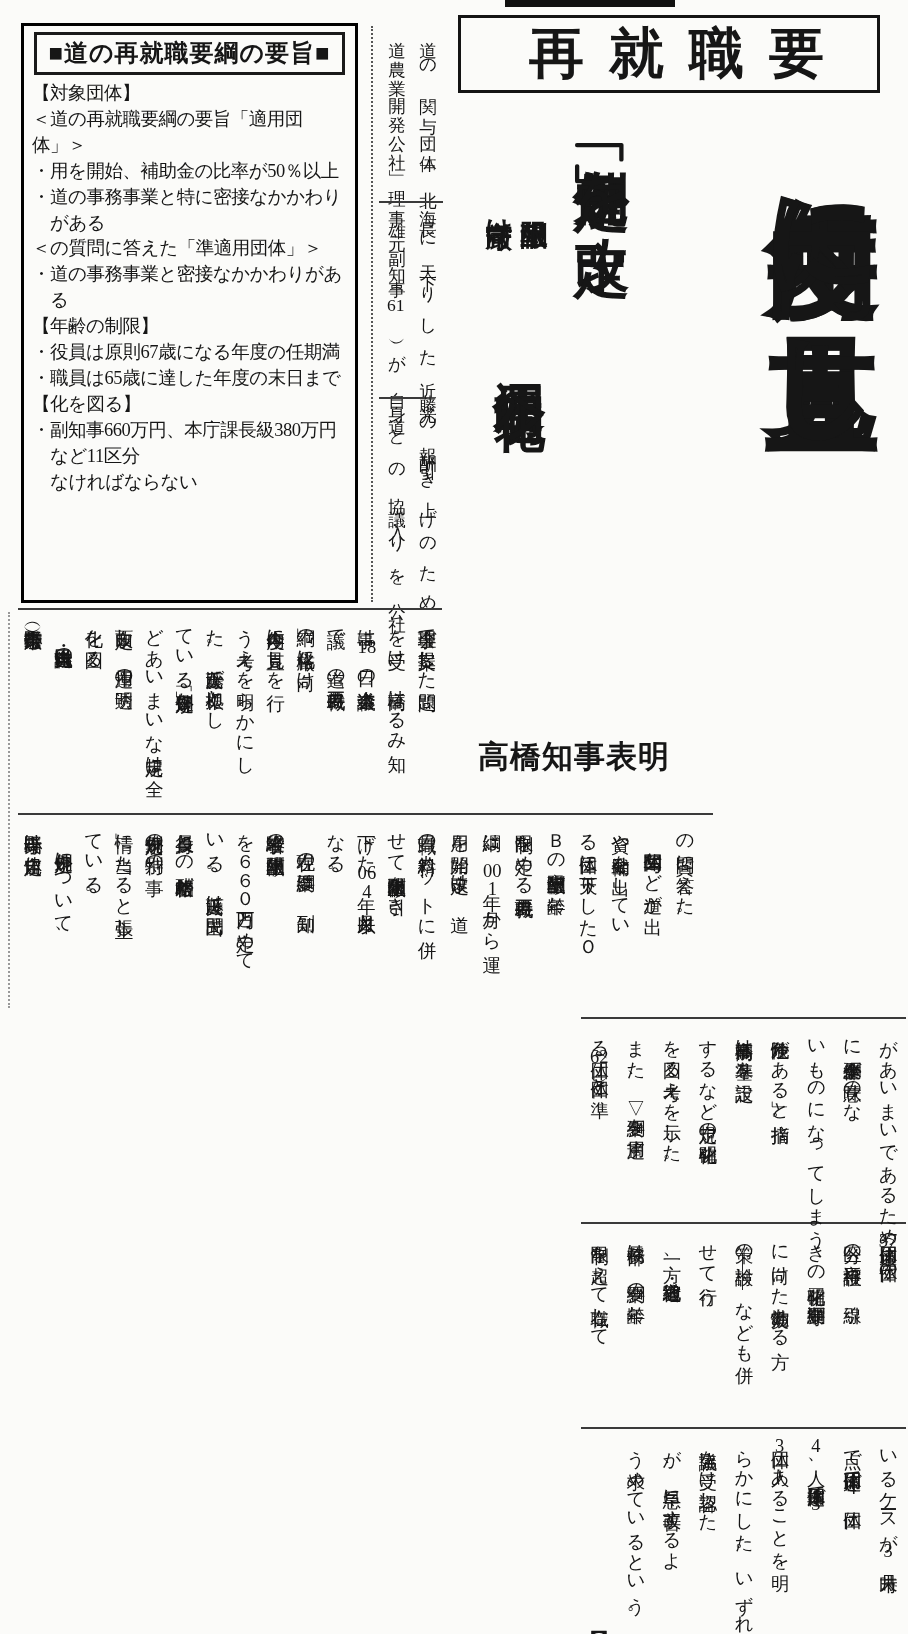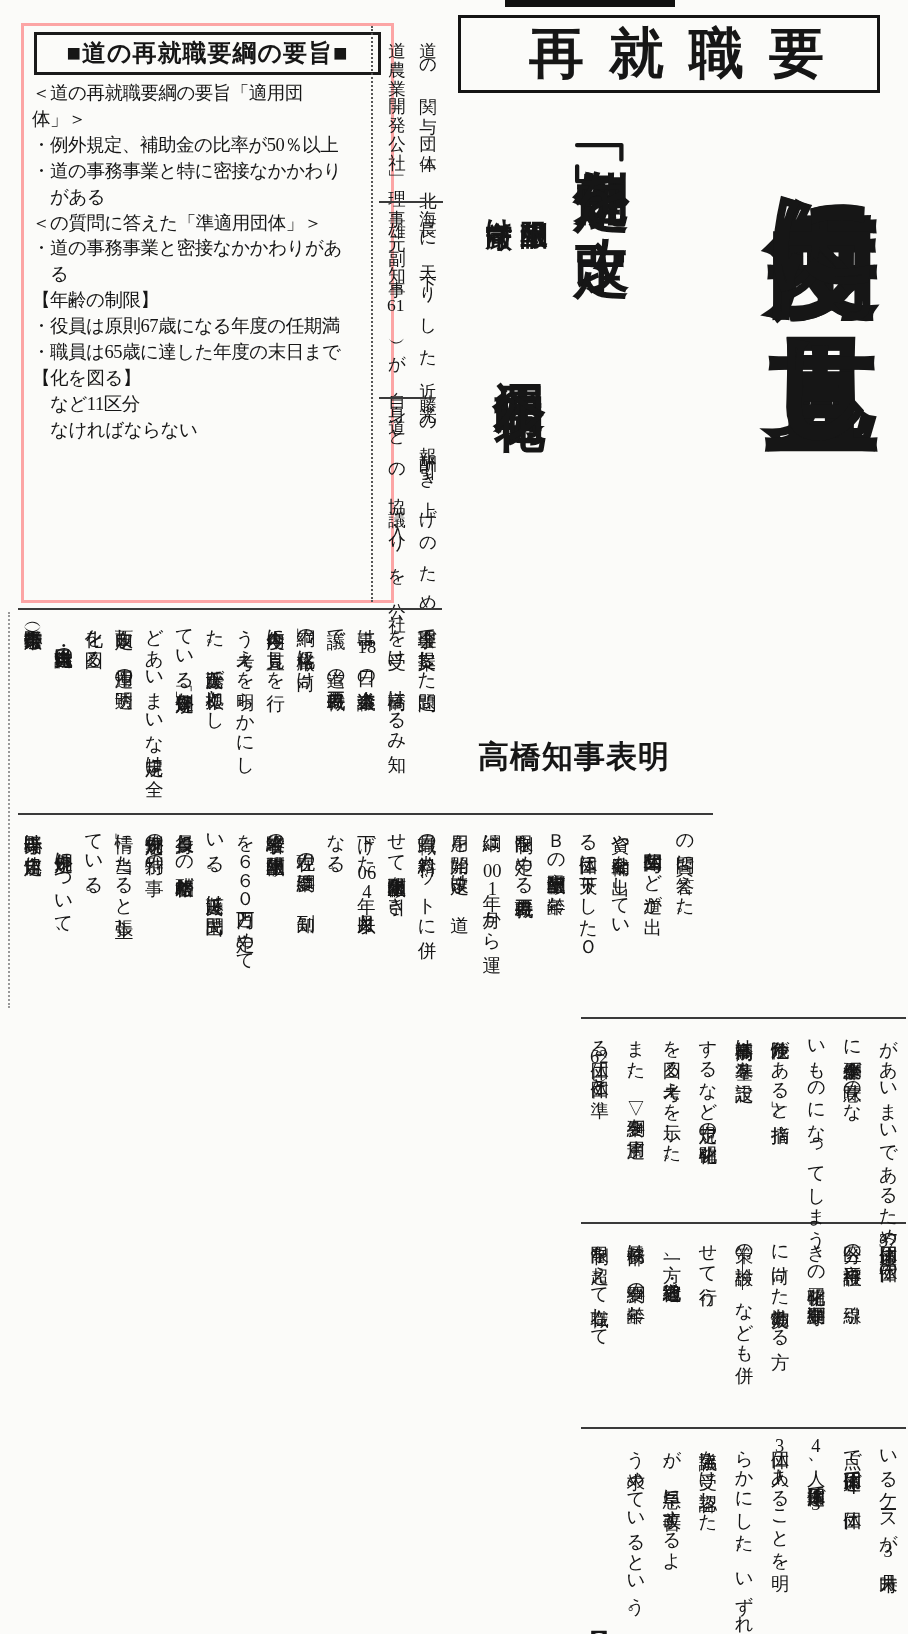--- a/index.html
+++ b/index.html
@@ -10,21 +10,21 @@
   .abs{position:absolute;}
   .rule{position:absolute;height:2px;background:#3a3a3a;}
   .vband{position:absolute;writing-mode:vertical-rl;text-orientation:mixed;}
   .vband .col{white-space:nowrap;}
   .tcy{text-combine-upright:all;}
 
   
   #top-fragment{left:505px;top:0;width:170px;height:7px;background:#111;}
 
   
-  #summary-box{left:21px;top:23px;width:373px;height:580px;border:3px solid #fca5a5;
+  #summary-box{left:21px;top:23px;width:337px;height:580px;border:3px solid #000000;
                padding:5px 8px 0 8px;box-sizing:border-box;}
   #summary-title-box{border:3px solid #1a1a1a;margin:1px 2px 6px 2px;text-align:center;
                font-size:24px;font-weight:800;letter-spacing:1px;padding:2px 0 3px 0;}
   #summary-lines .sline{font-size:18.5px;line-height:25.9px;white-space:nowrap;letter-spacing:-0.5px;}
 
   
   #dotted-sep1{left:371px;top:26px;height:576px;width:0;border-left:2px dotted #555;}
   #dotted-sep2{left:8px;top:612px;height:396px;width:0;border-left:2px dotted #999;}
 
   
@@ -73,32 +73,34 @@
 </head>
 <body>
 
 <div id="page">
 
   <div class="abs" id="top-fragment"></div>
 
   <div class="abs gothic" id="summary-box">
     <div id="summary-title-box" class="gothic">■道の再就職要綱の要旨■</div>
     <div id="summary-lines" class="mincho">
+        <div class="sline">【対象団体】</div>
         <div class="sline">＜道の再就職要綱の要旨「適用団</div>
         <div class="sline">体」＞</div>
-        <div class="sline">・例外規定、補助金の比率が50％以上</div>
+        <div class="sline">・用を開始、補助金の比率が50％以上</div>
         <div class="sline">・道の事務事業と特に密接なかかわり</div>
         <div class="sline">　がある</div>
         <div class="sline">＜の質問に答えた「準適用団体」＞</div>
         <div class="sline">・道の事務事業と密接なかかわりがあ</div>
         <div class="sline">　る</div>
         <div class="sline">【年齢の制限】</div>
         <div class="sline">・役員は原則67歳になる年度の任期満</div>
         <div class="sline">・職員は65歳に達した年度の末日まで</div>
         <div class="sline">【化を図る】</div>
+        <div class="sline">・副知事660万円、本庁課長級380万円</div>
         <div class="sline">　など11区分</div>
         <div class="sline">　なければならない</div>
       </div>
   </div>
 
   <div class="abs" id="dotted-sep1"></div>
   <div class="abs" id="dotted-sep2"></div>
 
   <div class="vband mincho lead-band" id="lead-band-a">
       <div class="col">道の関与団体「北海</div>

